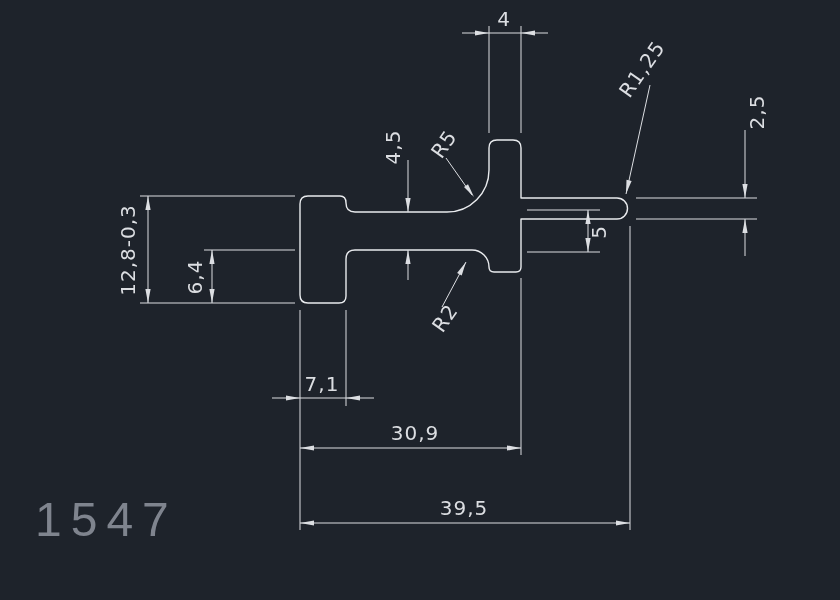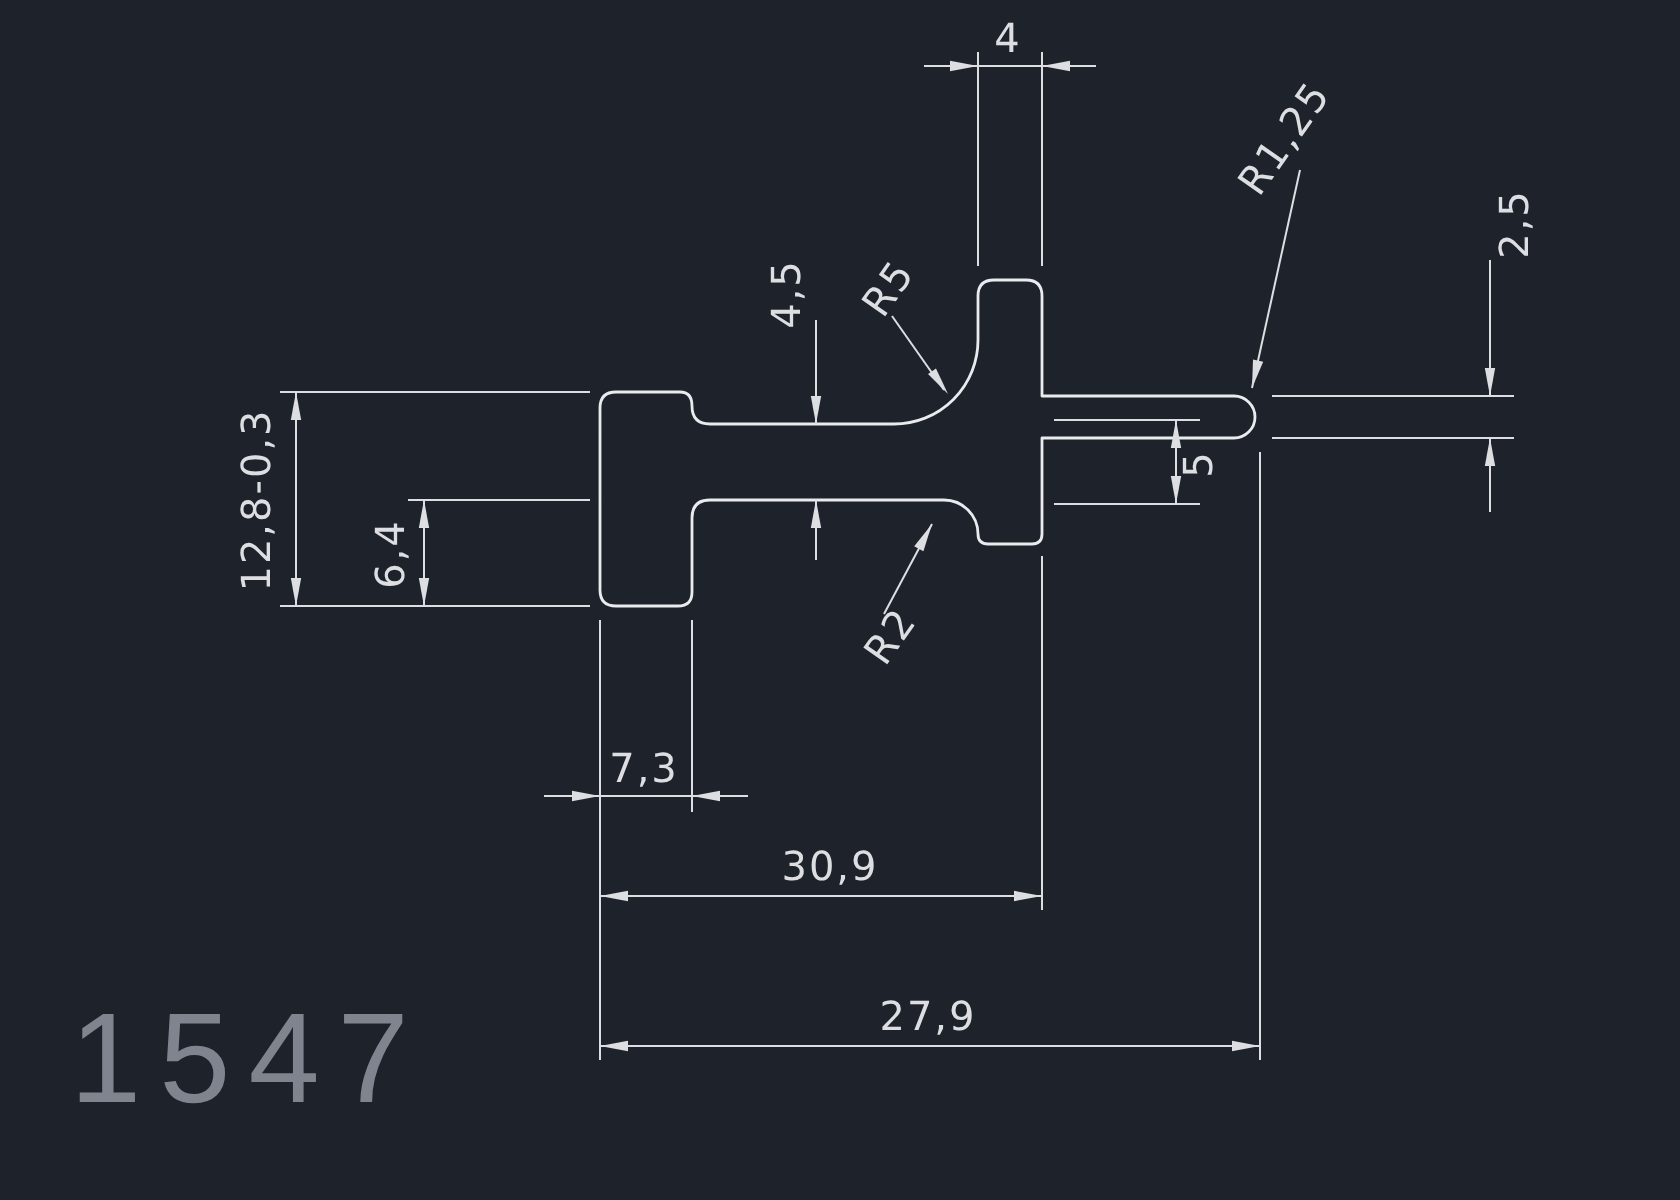--- a/index.html
+++ b/index.html
@@ -19,21 +19,21 @@
   .dim{
     position:absolute;color:var(--dim);
     font:20px "DejaVu Sans",sans-serif;letter-spacing:1px;
     white-space:nowrap;transform:translate(-50%,-50%);
   }
   .rot90{transform:translate(-50%,-50%) rotate(-90deg);}
   .rot55{transform:translate(-50%,-50%) rotate(-55deg);}
   .part-number{
     position:absolute;left:35px;top:492px;
     font-family:"Liberation Sans","DejaVu Sans",sans-serif;
-    font-size:64px;font-weight:300;letter-spacing:9px;
+    font-size:48px;font-weight:300;letter-spacing:9px;
     color:var(--part);
   }
 </style>
 </head>
 <body>
 
 <div id="canvas">
 
   <svg width="840" height="600" viewBox="0 0 840 600">
 
@@ -113,19 +113,19 @@
 
   <div class="dim" style="left:504px;top:19px;">4</div>
   <div class="dim rot90" style="left:393px;top:147px;">4,5</div>
   <div class="dim rot55" style="left:444px;top:144px;">R5</div>
   <div class="dim rot55" style="left:642px;top:69px;">R1,25</div>
   <div class="dim rot90" style="left:757px;top:112px;">2,5</div>
   <div class="dim rot90" style="left:128px;top:250px;">12,8-0,3</div>
   <div class="dim rot90" style="left:195px;top:277px;">6,4</div>
   <div class="dim rot90" style="left:599px;top:232px;">5</div>
   <div class="dim rot55" style="left:445px;top:318px;">R2</div>
-  <div class="dim" style="left:322px;top:384px;">7,3</div>
+  <div class="dim" style="left:322px;top:384px;">7,1</div>
   <div class="dim" style="left:415px;top:433px;">30,9</div>
-  <div class="dim" style="left:464px;top:508px;">27,9</div>
+  <div class="dim" style="left:464px;top:508px;">39,5</div>
 
   <div class="part-number">1547</div>
 
 </div>
 
 </body></html>

